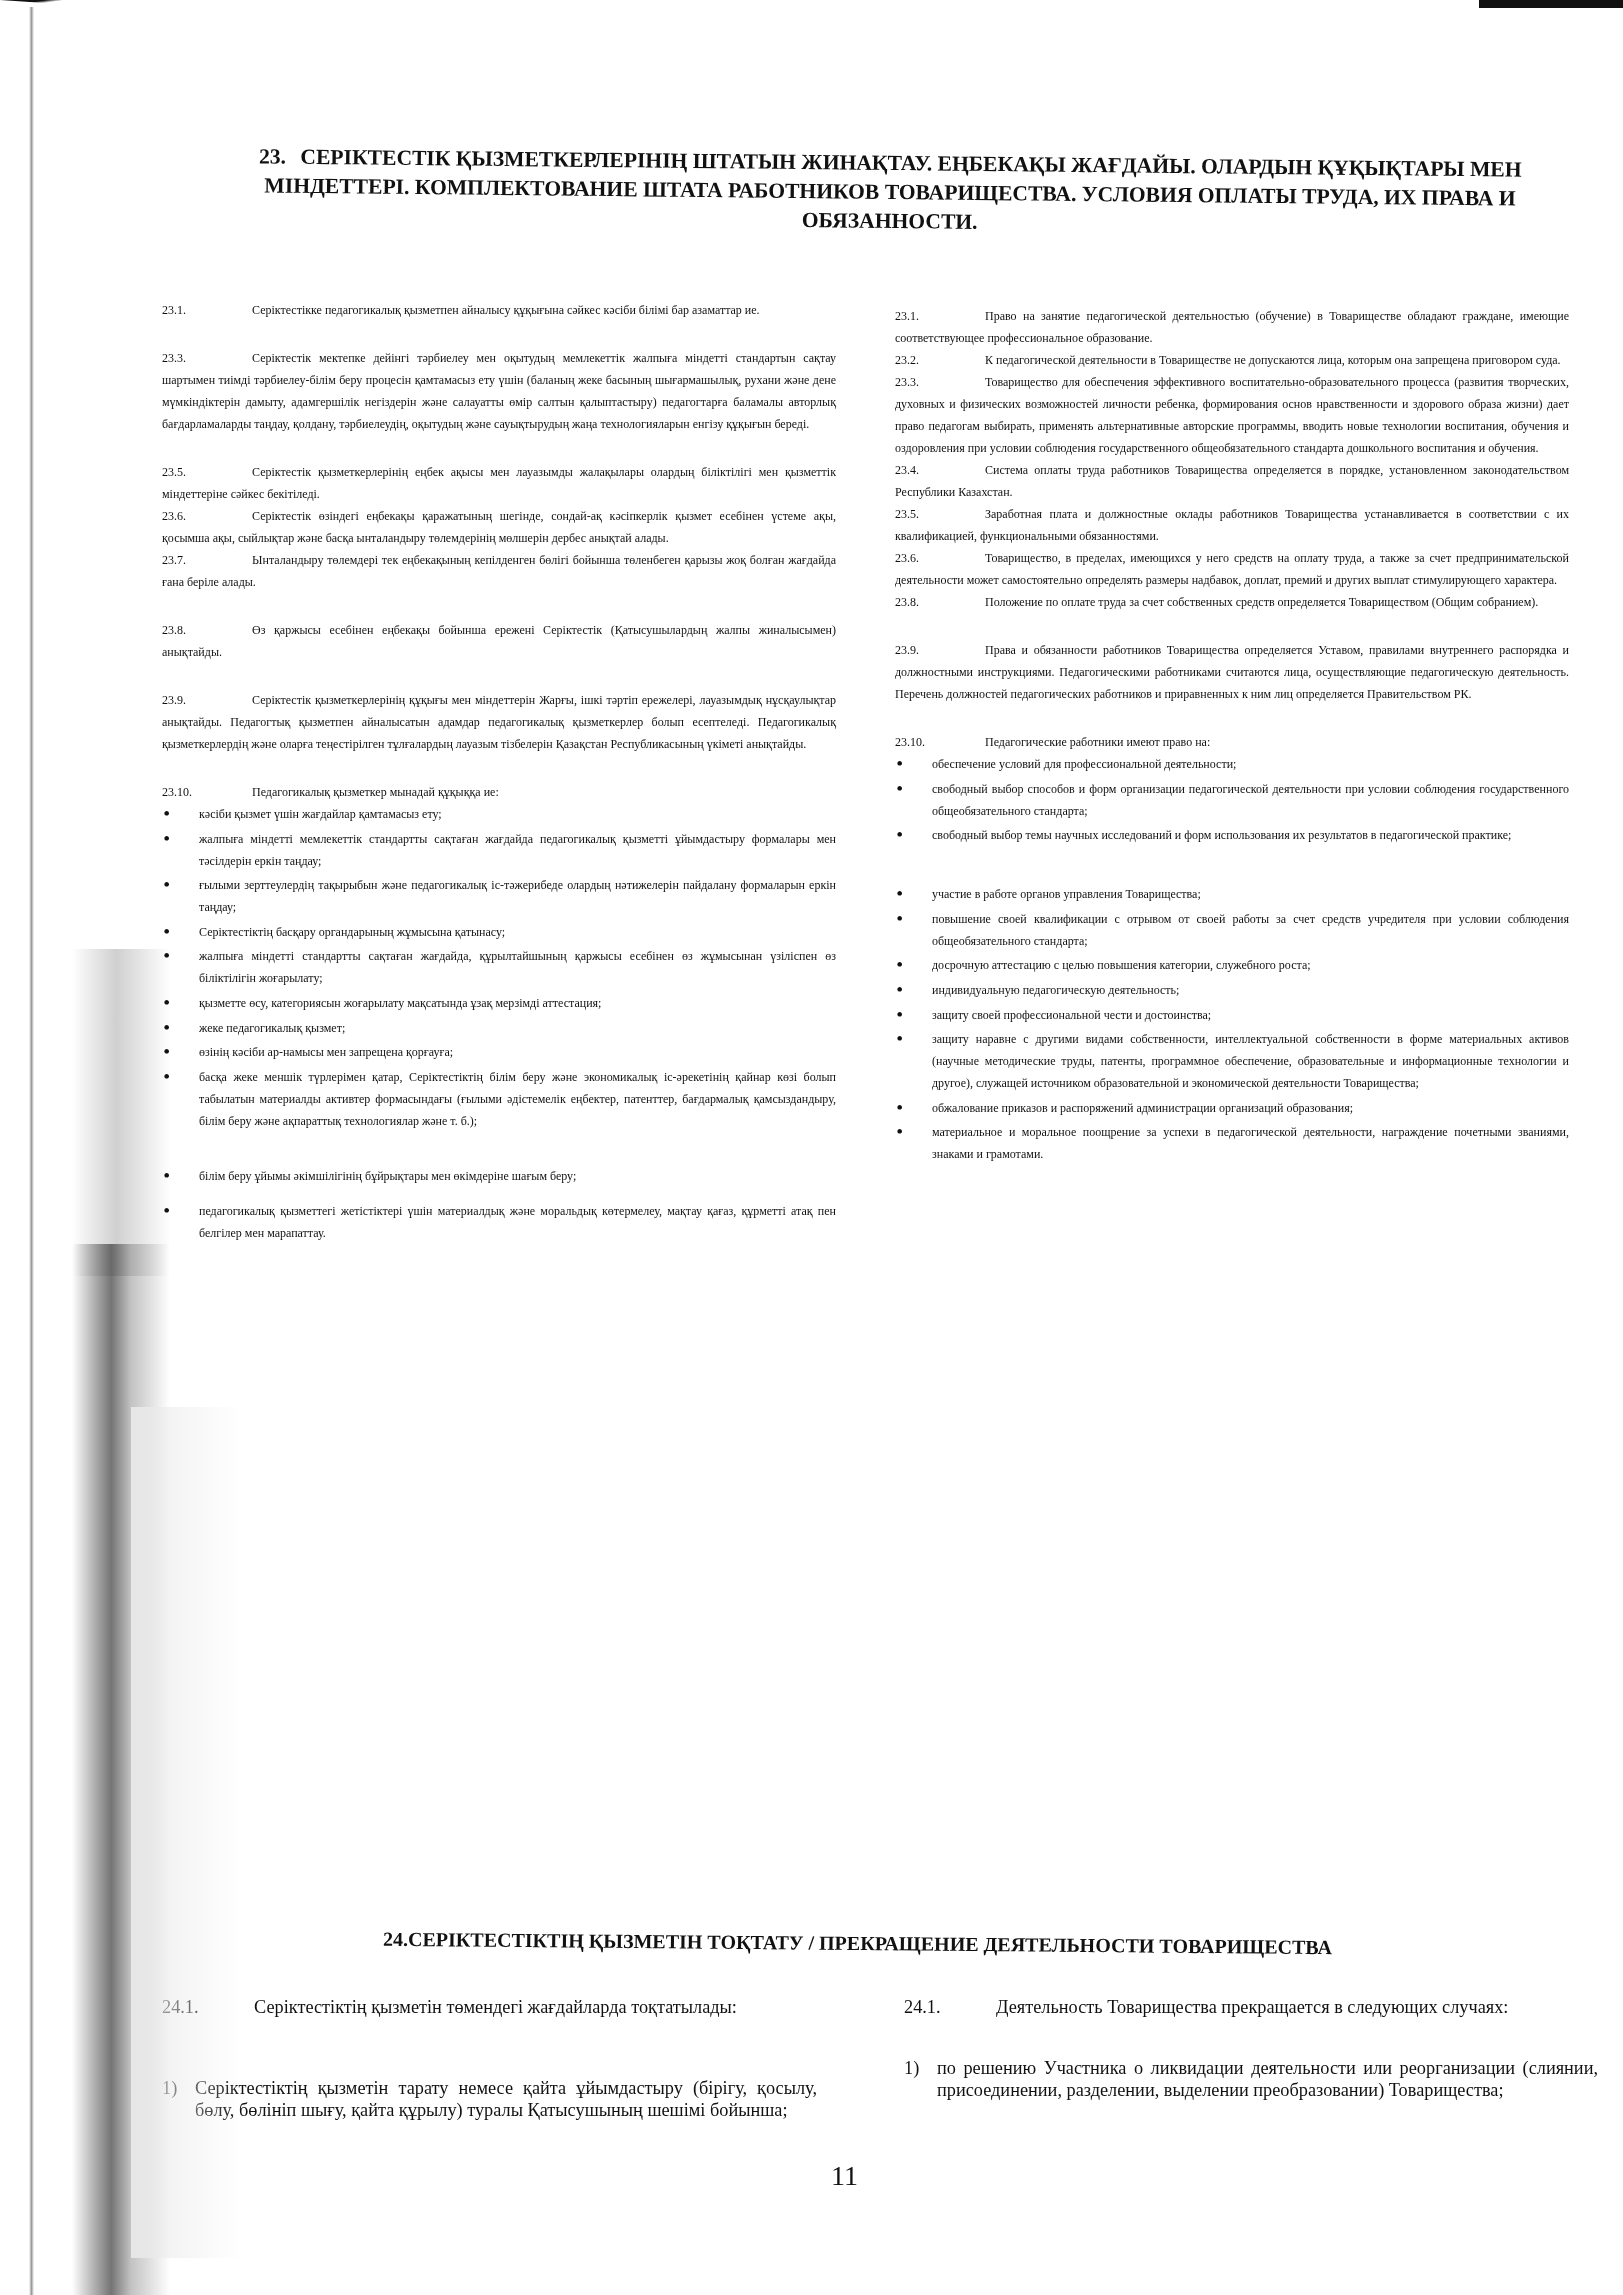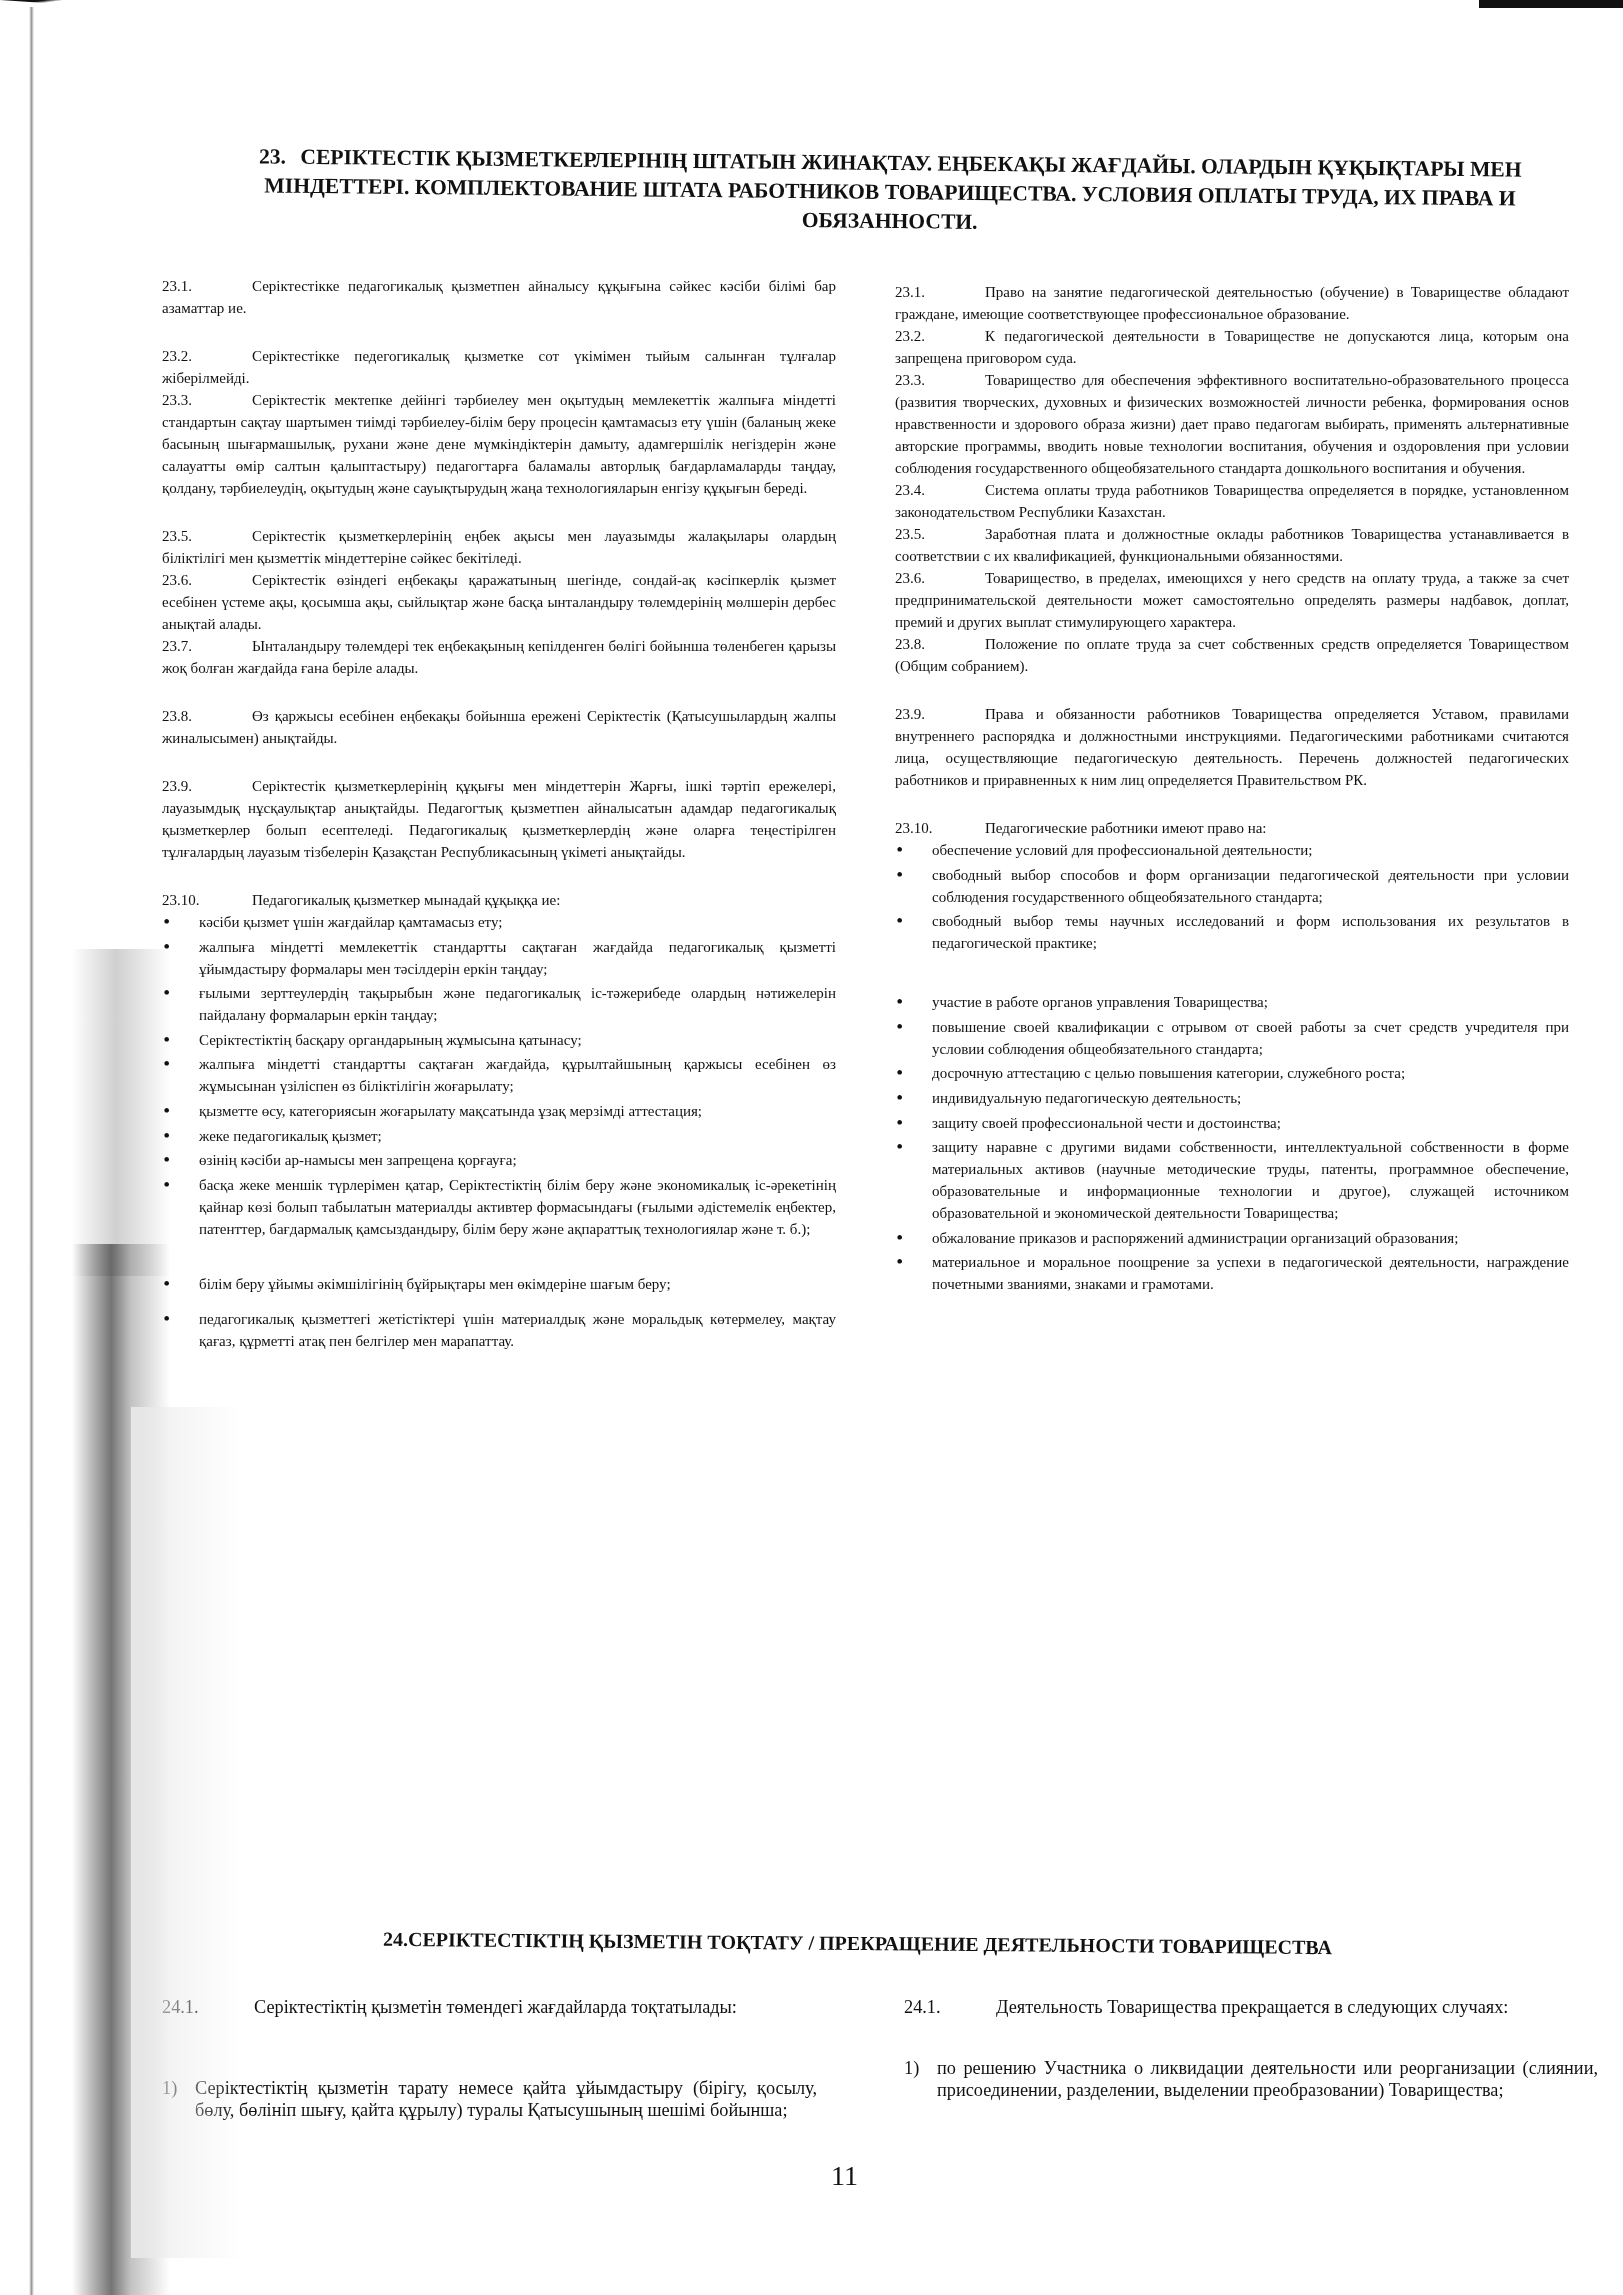--- a/index.html
+++ b/index.html
@@ -41,21 +41,21 @@
     pointer-events: none;
   }
 
   .title {
     position: absolute; left: 216px; top: 149px; width: 1348px;
     font-weight: bold; font-size: 21.6px; line-height: 29px; text-align: center;
     transform: rotate(0.6deg);
   }
   .title .num { margin-right: 14.4px; }
 
-  .col { position: absolute; font-size: 15px; line-height: 22px; text-align: justify; }
+  .col { position: absolute; font-size: 12px; line-height: 22px; text-align: justify; margin-top: 24px; }
   .col.left { left: 162px; top: 275px; width: 674px; }
   .col.right { left: 895px; top: 281px; width: 674px; }
   .para { margin: 0; }
   .para .pnum { display: inline-block; width: 90px; }
   .gap-lg { height: 26px; }
 
   ul.bullets { list-style: none; margin: 0; padding: 0; }
   ul.bullets li { position: relative; padding-left: 37px; margin: 0 0 2.6px 0; }
   ul.bullets li::before {
     content: "\2022"; position: absolute; left: 1.3px; top: 0; font-size: 19.6px;
@@ -88,21 +88,20 @@
 <div class="left-shadow upper"></div>
 <div class="left-shadow lower"></div>
 
 <div class="title">
   <span class="num">23.</span><span>СЕРІКТЕСТІК ҚЫЗМЕТКЕРЛЕРІНІҢ ШТАТЫН ЖИНАҚТАУ. ЕҢБЕКАҚЫ ЖАҒДАЙЫ. ОЛАРДЫН ҚҰҚЫҚТАРЫ МЕН МІНДЕТТЕРІ. КОМПЛЕКТОВАНИЕ ШТАТА РАБОТНИКОВ ТОВАРИЩЕСТВА. УСЛОВИЯ ОПЛАТЫ ТРУДА, ИХ ПРАВА И ОБЯЗАННОСТИ.</span>
 </div>
 
 <div class="col left">
   <p class="para"><span class="pnum">23.1.</span><span>Серіктестікке педагогикалық қызметпен айналысу құқығына сәйкес кәсіби білімі бар азаматтар ие.</span></p>
   <div class="gap-lg"></div>
-  <p class="para"><span class="pnum">23.2.</span><span>Серіктестікке педегогикалық қызметке сот үкімімен тыйым салынған тұлғалар жіберілмейді.</span></p>
   <p class="para"><span class="pnum">23.3.</span><span>Серіктестік мектепке дейінгі тәрбиелеу мен оқытудың мемлекеттік жалпыға міндетті стандартын сақтау шартымен тиімді тәрбиелеу-білім беру процесін қамтамасыз ету үшін (баланың жеке басының шығармашылық, рухани және дене мүмкіндіктерін дамыту, адамгершілік негіздерін және салауатты өмір салтын қалыптастыру) педагогтарға баламалы авторлық бағдарламаларды таңдау, қолдану, тәрбиелеудің, оқытудың және сауықтырудың жаңа технологияларын енгізу құқығын береді.</span></p>
   <div class="gap-lg"></div>
   <p class="para"><span class="pnum">23.5.</span><span>Серіктестік қызметкерлерінің еңбек ақысы мен лауазымды жалақылары олардың біліктілігі мен қызметтік міндеттеріне сәйкес бекітіледі.</span></p>
   <p class="para"><span class="pnum">23.6.</span><span>Серіктестік өзіндегі еңбекақы қаражатының шегінде, сондай-ақ кәсіпкерлік қызмет есебінен үстеме ақы, қосымша ақы, сыйлықтар және басқа ынталандыру төлемдерінің мөлшерін дербес анықтай алады.</span></p>
   <p class="para"><span class="pnum">23.7.</span><span>Ынталандыру төлемдері тек еңбекақының кепілденген бөлігі бойынша төленбеген қарызы жоқ болған жағдайда ғана беріле алады.</span></p>
   <div class="gap-lg"></div>
   <p class="para"><span class="pnum">23.8.</span><span>Өз қаржысы есебінен еңбекақы бойынша ережені Серіктестік (Қатысушылардың жалпы жиналысымен) анықтайды.</span></p>
   <div class="gap-lg"></div>
   <p class="para"><span class="pnum">23.9.</span><span>Серіктестік қызметкерлерінің құқығы мен міндеттерін Жарғы, ішкі тәртіп ережелері, лауазымдық нұсқаулықтар анықтайды. Педагогтық қызметпен айналысатын адамдар педагогикалық қызметкерлер болып есептеледі. Педагогикалық қызметкерлердің және оларға теңестірілген тұлғалардың лауазым тізбелерін Қазақстан Республикасының үкіметі анықтайды.</span></p>
   <div class="gap-lg"></div>

